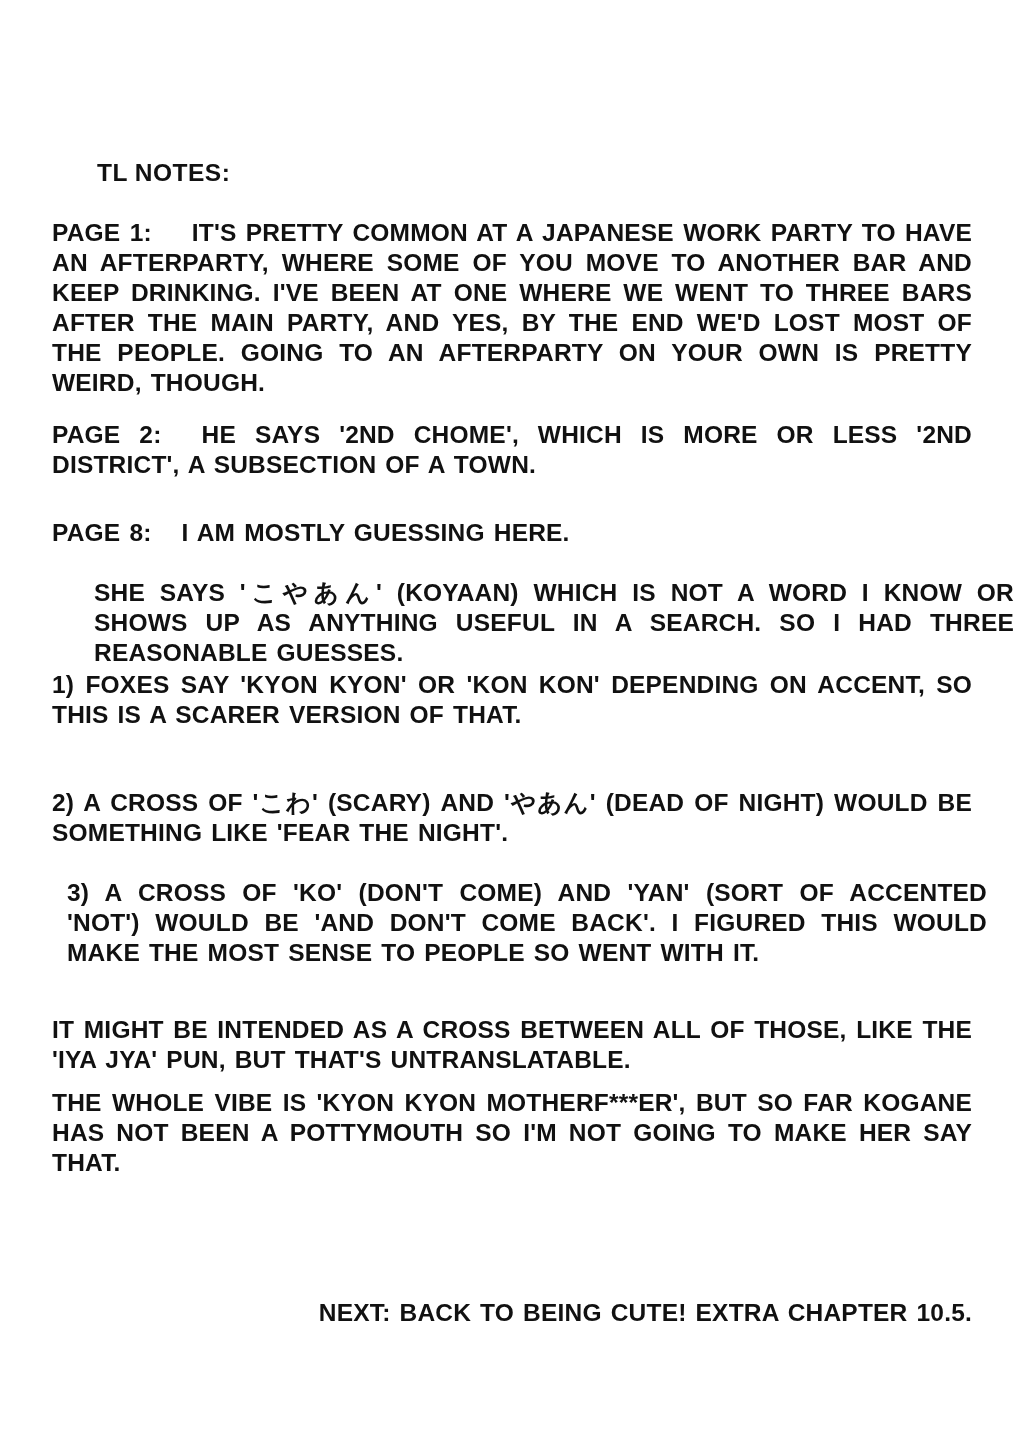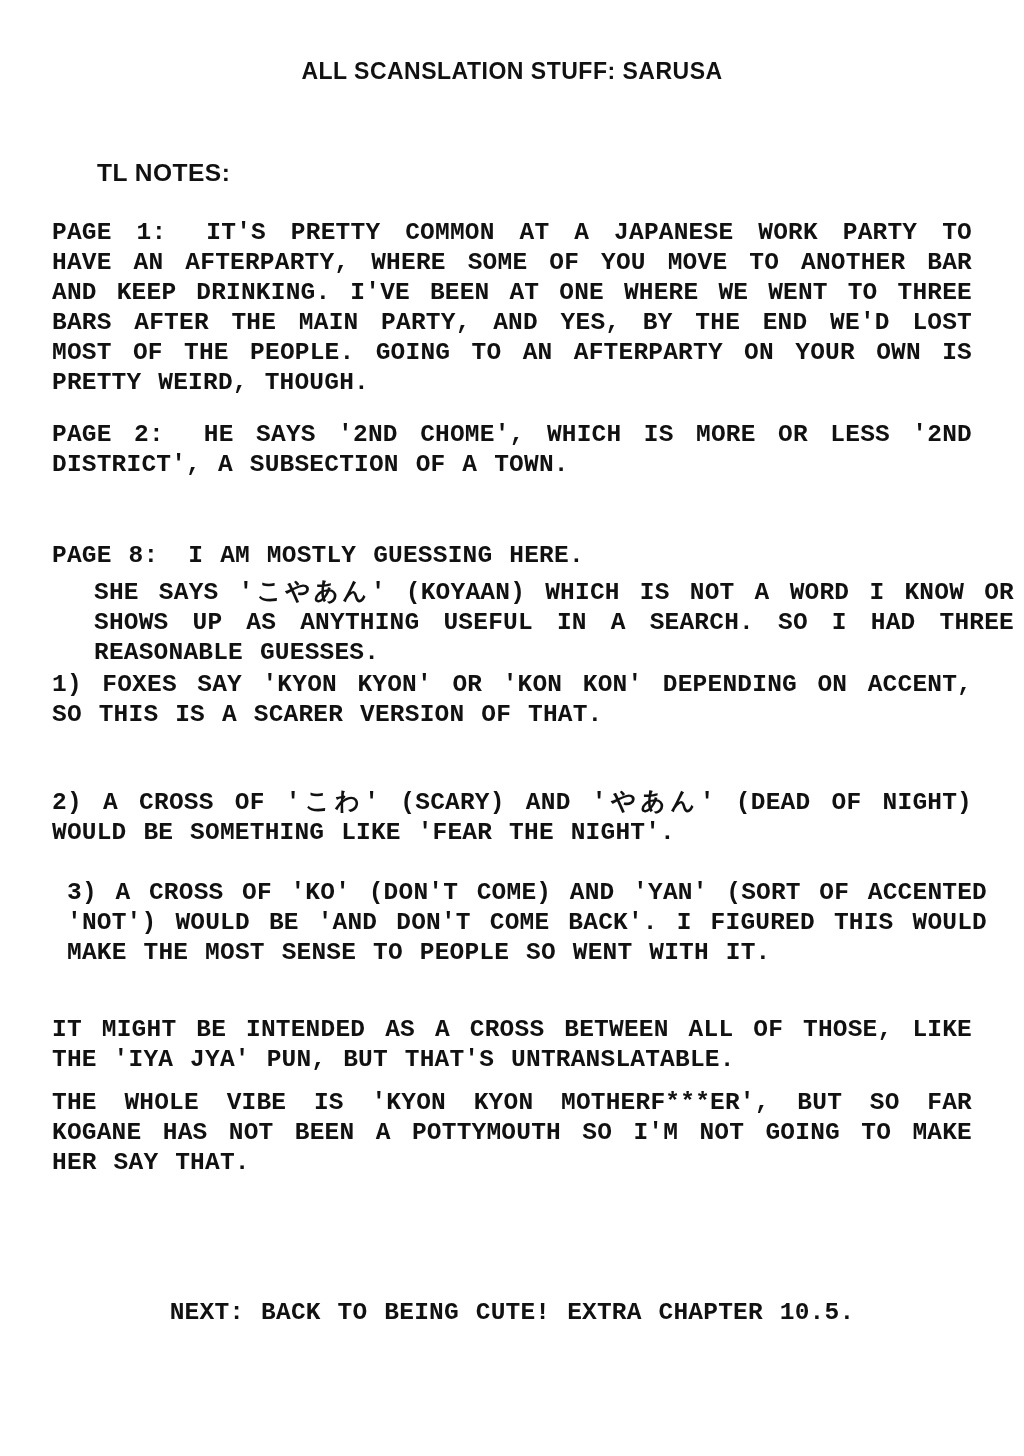--- a/index.html
+++ b/index.html
@@ -31,58 +31,56 @@
     .block { position: absolute; left: 52px; width: 920px; }
     .para {
       margin: 0;
       font-weight: bold;
       font-size: 24.5px;
       line-height: 30px;
       text-transform: uppercase;
       text-align: justify;
       letter-spacing: 0.2px;
       word-spacing: 2px;
-      font-family: Liberation Mono, monospace;
     }
     .tab { display: inline-block; width: 40px; }
     .notes-heading {
       position: absolute;
       top: 158px;
       left: 52px;
       font-weight: bold;
       font-size: 24.5px;
       line-height: 30px;
       text-transform: uppercase;
       letter-spacing: 0.5px;
       white-space: nowrap;
       margin-left: 45px;
     }
   </style>
 </head>
 <body>
 
 <div class="header">
-  <div>All scanslation stuff: Sarusa</div>
 </div>
 
 <div class="notes-heading">TL Notes:</div>
 
 <div class="block" style="top:218px;">
   <p class="para">
     <span>Page 1:</span><span class="tab"></span><span>It's pretty common at a Japanese work party to have an afterparty, where some of you move to another bar and keep drinking. I've been at one where we went to three bars after the main party, and yes, by the end we'd lost most of the people. Going to an afterparty on your own is pretty weird, though.</span>
   </p>
 </div>
 
 <div class="block" style="top:420px;">
   <p class="para">
     <span>Page 2:</span><span class="tab"></span><span>He says '2nd chome', which is more or less '2nd district', a subsection of a town.</span>
   </p>
 </div>
 
-<div class="block" style="top:518px;margin-top:23px;">
+<div class="block" style="top:518px;">
   <p class="para" style="text-align:left;">
     <span>Page 8:</span><span class="tab" style="width:30px;"></span><span>I am mostly guessing here.</span>
   </p>
 </div>
 
 <div class="block" style="top:578px;margin-left:42px;">
   <p class="para">She says 'こやあん' (koyaan) which is not a word I know or shows up as anything useful in a search.  So I had three reasonable guesses.</p>
 </div>
 
 <div class="block" style="top:670px;">
@@ -99,14 +97,14 @@
 
 <div class="block" style="top:998px;margin-top:17px;">
   <p class="para">It might be intended as a cross between all of those, like the 'iya jya' pun, but that's untranslatable.</p>
 </div>
 
 <div class="block" style="top:1088px;">
   <p class="para">The whole vibe is 'kyon kyon motherf***er', but so far Kogane has not been a pottymouth so I'm not going to make her say that.</p>
 </div>
 
 <div class="block" style="top:1298px;">
-  <p class="para" style="text-align:center;">Next: back to being cute! Extra chapter 10.5.</p>
+  <p class="para" style="text-align:right;">Next: back to being cute! Extra chapter 10.5.</p>
 </div>
 
 </body></html>

